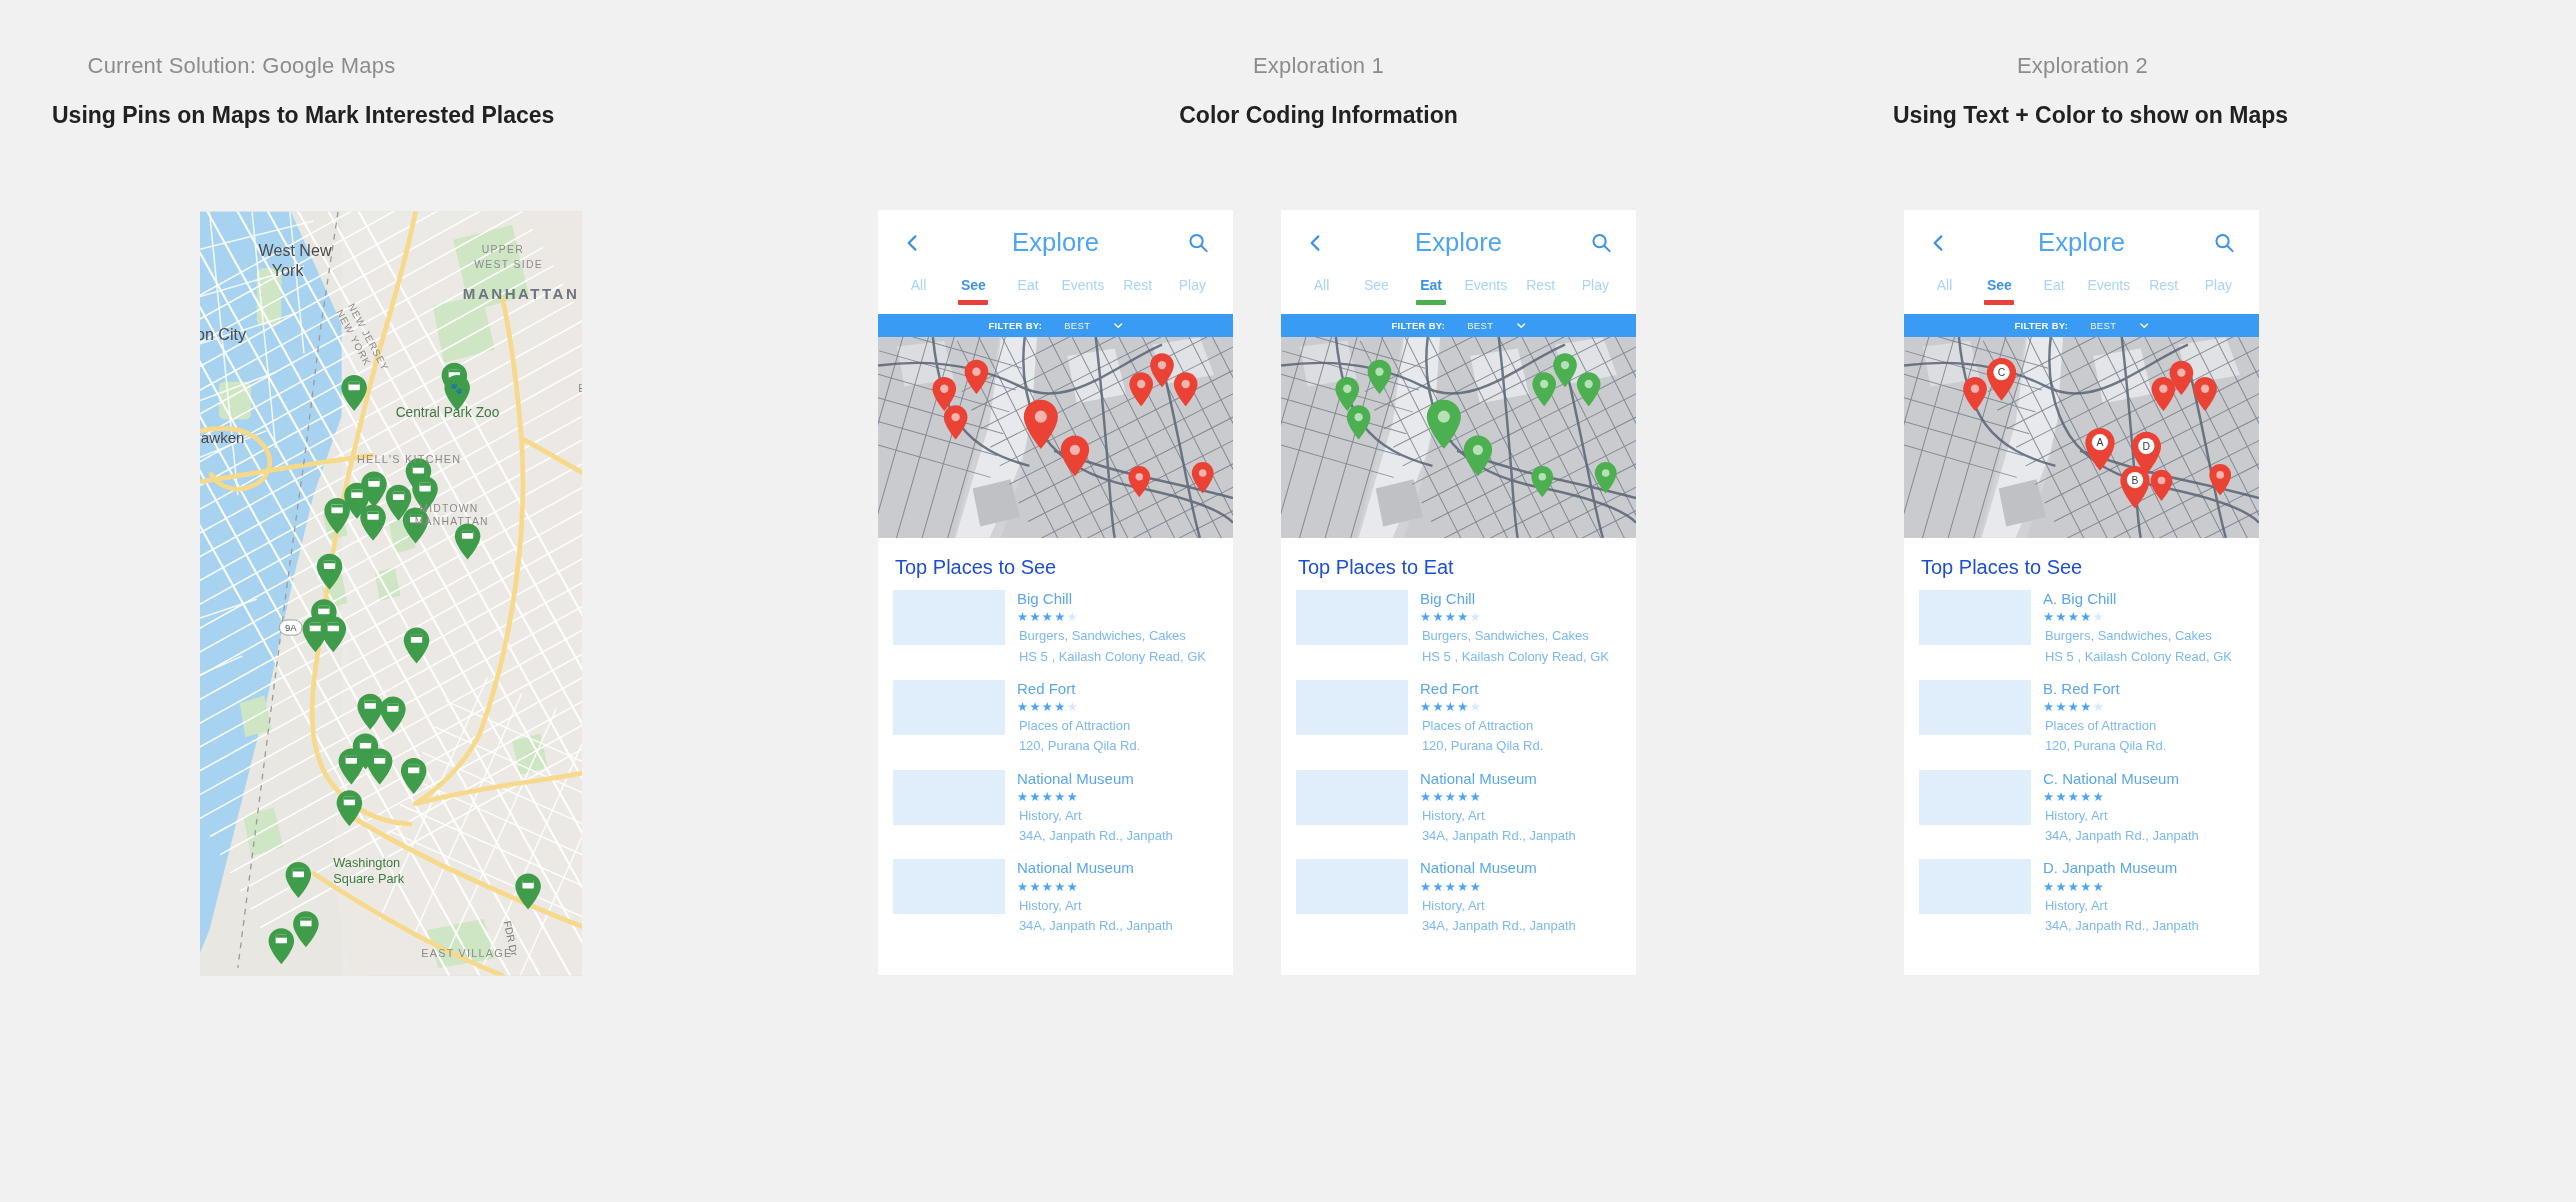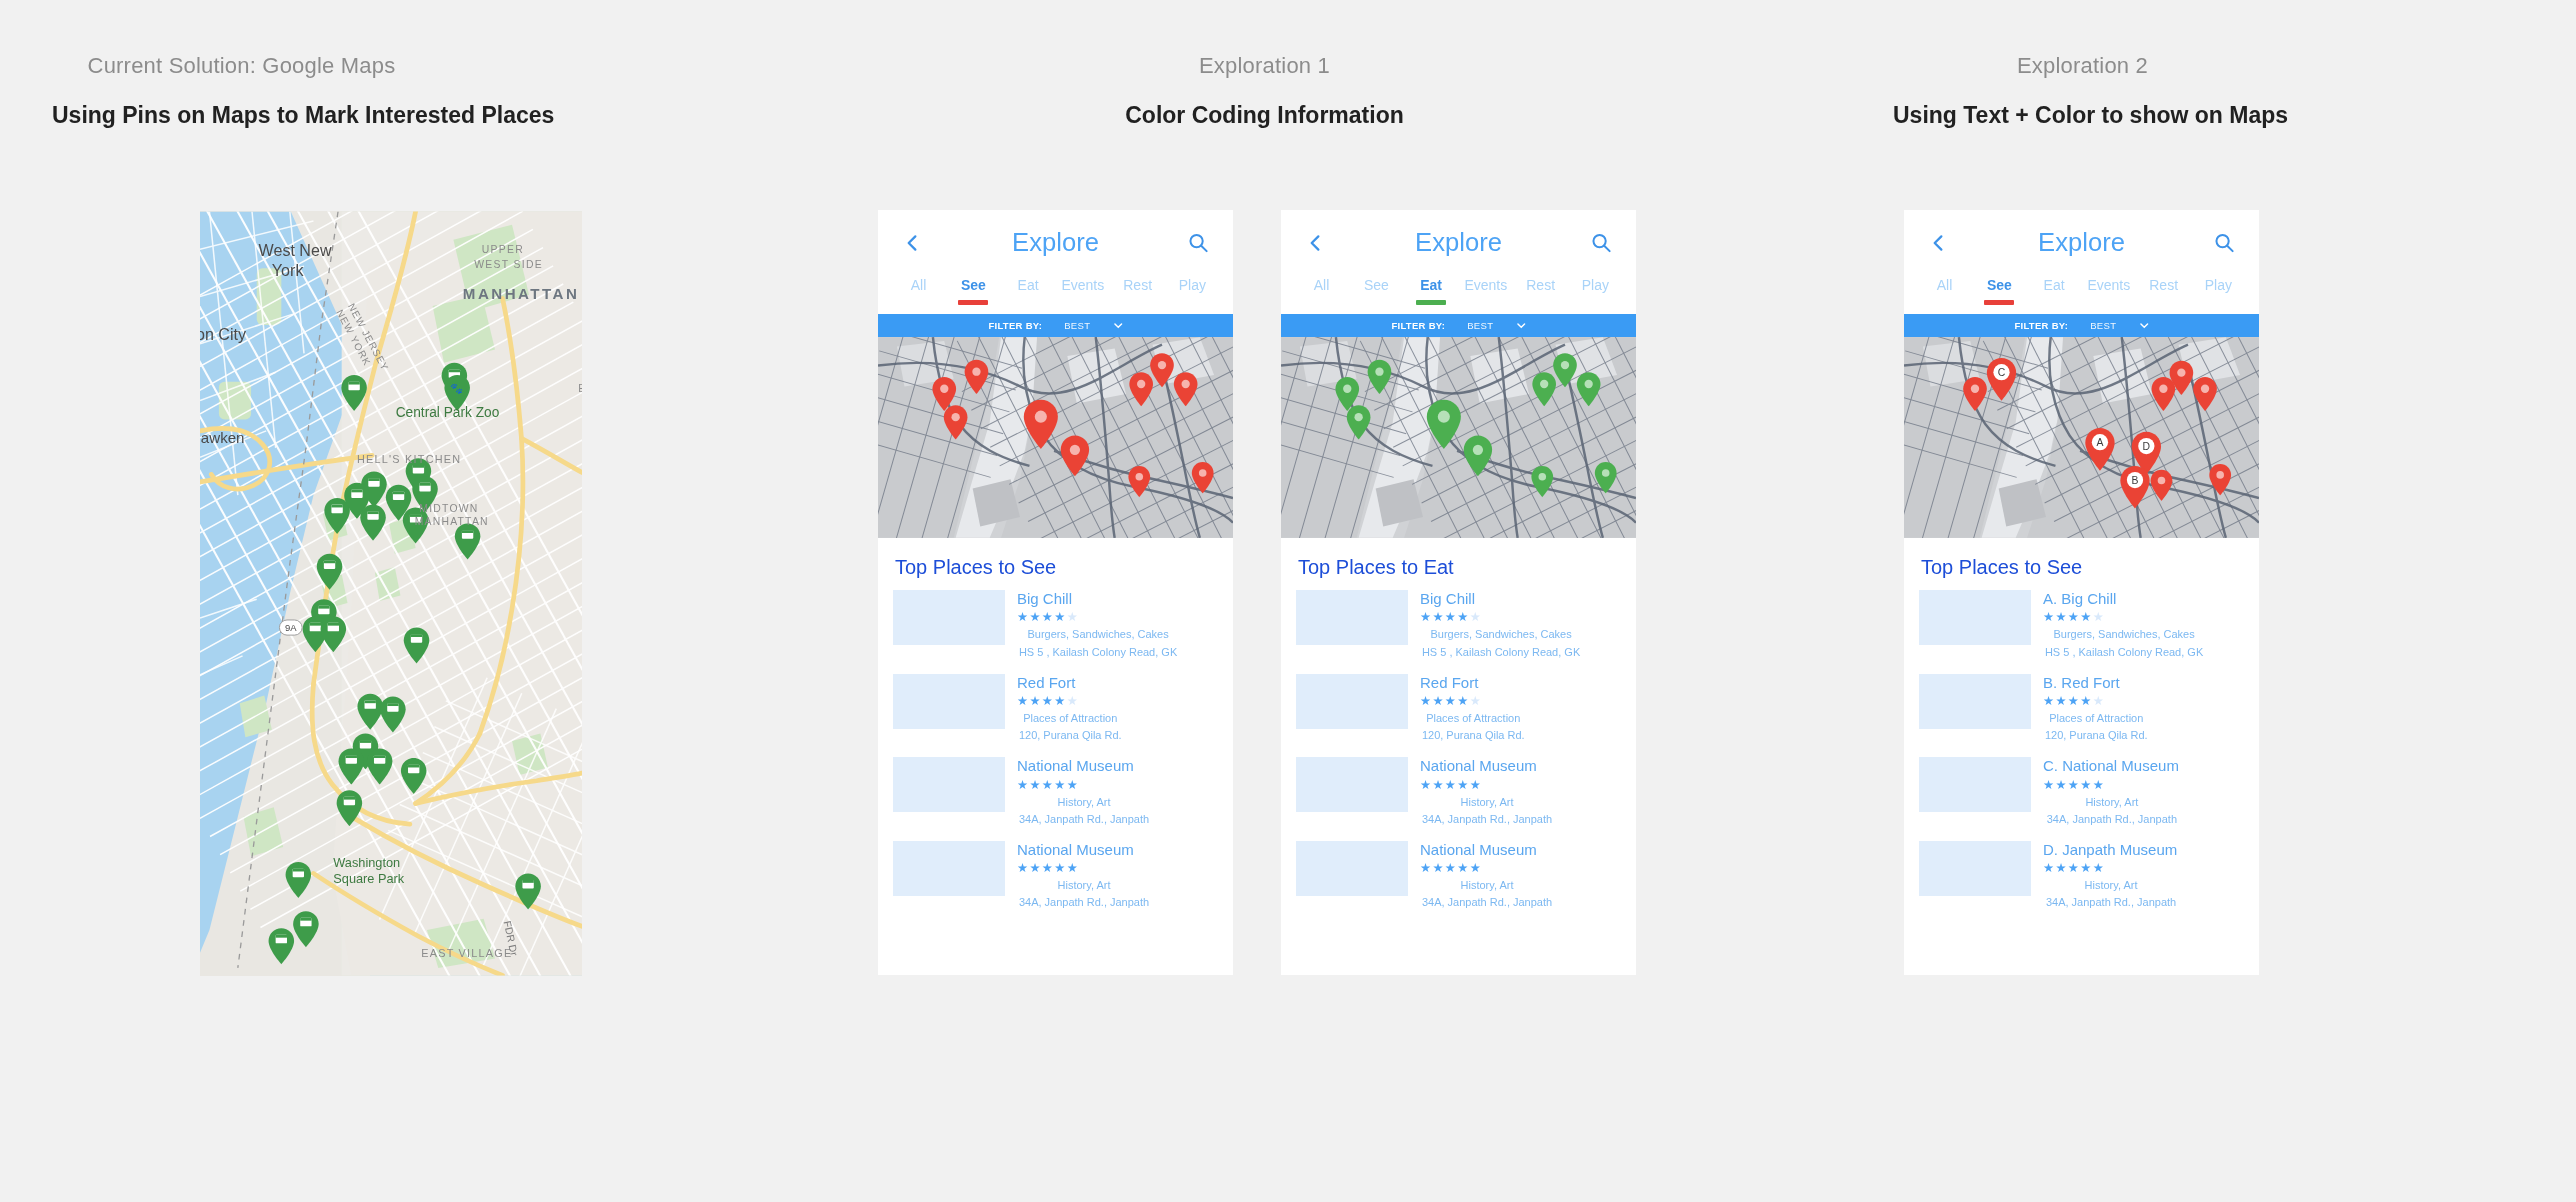--- a/index.html
+++ b/index.html
@@ -94,32 +94,32 @@
   }
   .ph-row { display: flex; gap: 12px; padding: 0 15px 13.2px 15px; }
   .ph-thumb {
     width: 112px; height: 55px; background: #e0edfb; flex: 0 0 112px;
   }
   .ph-info { padding-top: 0.9px; }
   .ph-name { font-size: 15px; color: #5aa6ef; line-height: 1.1; }
   .ph-stars { margin: 3.8px 0 2.8px 0; font-size: 12.3px; letter-spacing: 1.4px; line-height:1; }
   .ph-stars .s-on { color: #4da3f5; }
   .ph-stars .s-off { color: #d9e9fb; }
-  .ph-meta { font-size: 11px; color: #7cb8f1; line-height: 1.55; padding-left: 1.9px; text-align: center; }
+  .ph-meta { font-size: 13px; color: #7cb8f1; line-height: 1.55; padding-left: 1.9px; }
 </style>
 </head>
 <body>
 
 <div class="board">
 
   <div class="col-head" style="left:52px; top:55px; width:379px;">
     <div class="eyebrow">Current Solution: Google Maps</div>
     <div class="headline">Using Pins on Maps to Mark Interested Places</div>
   </div>
-  <div class="col-head" style="left:1075px; top:55px; width:379px;">
+  <div class="col-head" style="left:1129px; top:55px; width:379px;">
     <div class="eyebrow">Exploration 1</div>
     <div class="headline">Color Coding Information</div>
   </div>
   <div class="col-head" style="left:1893px; top:55px; width:379px;">
     <div class="eyebrow">Exploration 2</div>
     <div class="headline">Using Text + Color to show on Maps</div>
   </div>
 
   <div class="gmaps-card">
     <svg width="382" height="765" viewBox="0 0 404 808" xmlns="http://www.w3.org/2000/svg">

